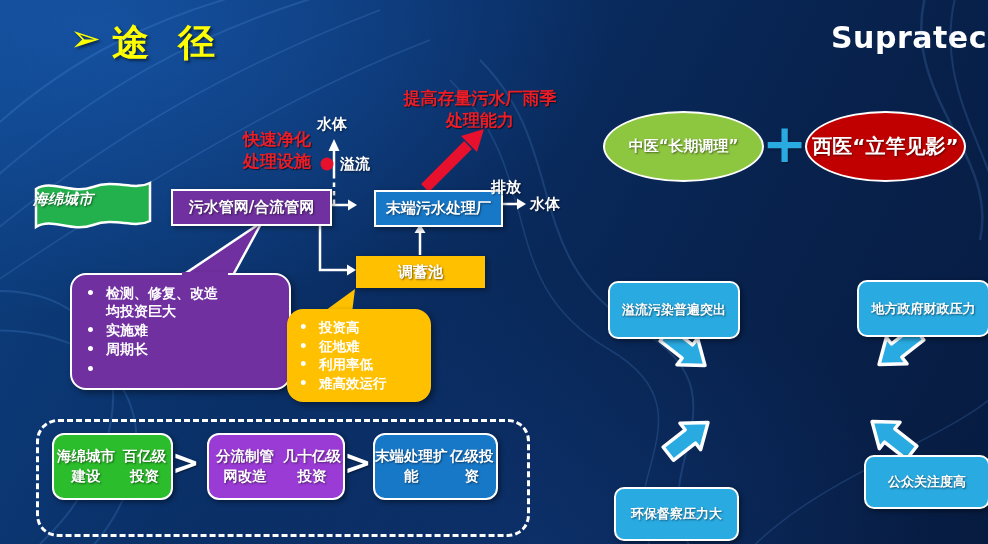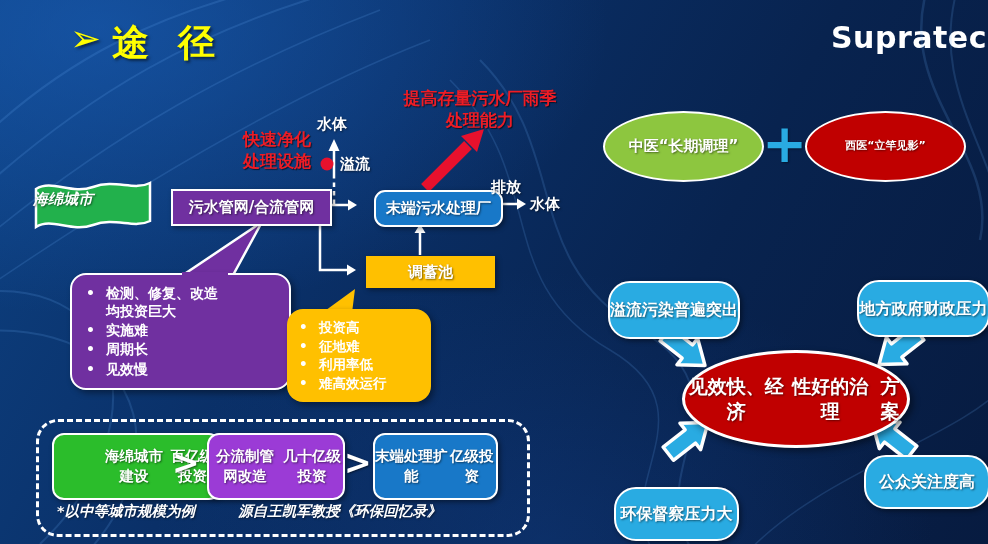--- a/index.html
+++ b/index.html
@@ -14,60 +14,60 @@
   .wt{color:#fff;font-weight:bold;text-shadow:1px 1px 2px rgba(0,0,0,.5);}
   .line{display:block;line-height:1.32;}
 
   .page-title{left:112px;top:18px;font-size:37px;font-weight:bold;color:#ffff00;letter-spacing:8px;
     text-shadow:2px 2px 3px rgba(0,0,0,.55);}
   .title-arrow{left:70px;top:17px;font-size:37px;color:#ffff00;font-weight:bold;text-shadow:2px 2px 3px rgba(0,0,0,.55);}
   .logo{left:831px;top:20px;font-size:30px;font-weight:800;color:#fff;letter-spacing:.5px;}
 
   .node{border:2px solid #fff;box-shadow:2px 2px 5px rgba(0,0,0,.4);margin-left:16px;}
   .pipe-box{left:155px;top:189px;width:157px;height:33px;background:#7030a0;font-size:15px;}
-  .plant-box{left:358px;top:190px;width:125px;height:33px;background:#1878c8;font-size:15px;border-radius:11px;}
-  .tank-box{left:366px;top:256px;width:129px;height:32px;background:#ffc000;font-size:15px;
+  .plant-box{left:358px;top:190px;width:125px;height:33px;background:#1878c8;font-size:15px;}
+  .tank-box{left:356px;top:256px;width:129px;height:32px;background:#ffc000;font-size:15px;
     box-shadow:2px 2px 5px rgba(0,0,0,.4);}
 
   .lbl{font-size:15px;}
   .red-lbl{color:#ee1c25;font-weight:bold;text-shadow:1px 1px 1px rgba(0,0,0,.6);line-height:1.25;}
   .quick-lbl{left:243px;top:128px;font-size:17px;text-align:center;}
   .capacity-lbl{left:396px;top:87px;width:168px;font-size:17px;text-align:center;}
 
   .callout{border-radius:16px;color:#fff;font-weight:bold;box-shadow:3px 3px 6px rgba(0,0,0,.4);}
   .purple-callout{left:70px;top:273px;width:221px;height:117px;background:#7030a0;border:2.5px solid #fff;
     padding:9px 10px 6px 14px;box-sizing:border-box;font-size:14px;}
   .yellow-callout{left:287px;top:309px;width:144px;height:93px;background:#ffc000;
     padding:9px 8px 6px 12px;box-sizing:border-box;font-size:13.5px;}
   .b-row{display:flex;line-height:1.38;}
   .blt{width:20px;flex:0 0 20px;text-align:left;}
   .btxt{flex:1;text-align:left;}
   .tail-patch{left:182px;top:272px;width:46px;height:6px;background:#7030a0;}
 
   .invest-wrap{left:36px;top:419px;width:494px;height:118px;border:3px dashed #fff;border-radius:22px;box-sizing:border-box;}
   .inv-box{border:2px solid #fff;border-radius:12px;font-size:14.5px;box-shadow:2px 2px 5px rgba(0,0,0,.45);}
-  .inv-green{left:52px;top:433px;width:117px;height:63px;background:#2bbd2b;padding-left:48px;}
+  .inv-green{left:52px;top:433px;width:117px;height:63px;background:#2bbd2b;}
   .inv-purple{left:207px;top:433px;width:134px;height:63px;background:#9b3bd6;}
   .inv-blue{left:373px;top:433px;width:121px;height:63px;background:#1878c8;}
   .chev{font-size:33px;font-weight:900;color:#fff;text-shadow:1px 1px 2px rgba(0,0,0,.5);}
   .chev1{left:172px;top:443px;}
   .chev2{left:344px;top:443px;}
   .footnote{left:57px;top:502px;font-size:14.5px;font-style:italic;color:#fff;font-weight:bold;
     text-shadow:1px 1px 2px rgba(0,0,0,.5);}
   .footnote .gap{margin-right:38px;}
 
   .ellipse{border-radius:50%;color:#fff;font-weight:bold;text-shadow:1px 1px 2px rgba(0,0,0,.5);}
   .tcm{left:603px;top:111px;width:157px;height:67px;background:#8dc63f;border:2.5px solid #fff;font-size:15px;}
-  .western{left:805px;top:111px;width:157px;height:67px;background:#c00000;border:2.5px solid #fff;font-size:11px;}
+  .western{left:805px;top:111px;width:157px;height:67px;background:#c00000;border:2.5px solid #fff;font-size:20px;}
   .plus{left:762px;top:112px;width:44px;font-size:54px;font-weight:900;color:#29abe2;text-align:center;
     text-shadow:1px 1px 2px rgba(0,0,0,.4);}
   .center-ellipse{left:682px;top:350px;width:222px;height:92px;background:#c00000;border:3px solid #fff;
     font-size:19px;box-shadow:3px 3px 7px rgba(0,0,0,.45);}
 
-  .factor{background:#29abe2;border:2.5px solid #fff;border-radius:22px;font-size:16px;
+  .factor{background:#29abe2;border:2.5px solid #fff;border-radius:10px;font-size:13px;
     box-shadow:2px 2px 5px rgba(0,0,0,.45);}
   .f1{left:608px;top:281px;width:128px;height:54px;}
   .f2{left:857px;top:280px;width:129px;height:53px;}
   .f3{left:614px;top:455px;width:121px;height:50px;margin-top:32px;}
   .f4{left:864px;top:455px;width:122px;height:50px;}
 
   .flag-wrap{left:33px;top:176px;width:120px;height:62px;}
   .flag-text{left:33px;top:190px;width:120px;font-size:15px;text-align:left;font-style:italic;}
 
   svg.overlay{position:absolute;left:0;top:0;z-index:1;pointer-events:none;}
@@ -166,21 +166,20 @@
     <div class="b-row">
       <span class="blt">•</span>
       <span class="btxt">实施难</span>
     </div>
     <div class="b-row">
       <span class="blt">•</span>
       <span class="btxt">周期长</span>
     </div>
     <div class="b-row">
       <span class="blt">•</span>
-      <span class="btxt">见效慢</span>
     </div>
   </div>
   <div class="abs tail-patch layer2" style="z-index:3;"></div>
 
   <div class="abs callout yellow-callout layer2">
     <div class="b-row">
       <span class="blt">•</span>
       <span class="btxt">投资高</span>
     </div>
     <div class="b-row">
@@ -205,24 +204,20 @@
   <div class="abs chev chev1 layer2">&gt;</div>
   <div class="abs ctr inv-box inv-purple wt layer2">
     <span class="line">分流制管网改造</span>
     <span class="line">几十亿级投资</span>
   </div>
   <div class="abs chev chev2 layer2">&gt;</div>
   <div class="abs ctr inv-box inv-blue wt layer2">
     <span class="line">末端处理扩能</span>
     <span class="line">亿级投资</span>
   </div>
-  <div class="abs footnote layer2">
-    <span class="gap">*以中等城市规模为例</span>
-    <span>源自王凯军教授《环保回忆录》</span>
-  </div>
 
   <div class="abs ctr ellipse tcm layer2">
     <span class="line">中医</span>
     <span class="line">“长期调理”</span>
   </div>
   <div class="abs plus layer2">+</div>
   <div class="abs ctr ellipse western layer2">
     <span class="line">西医</span>
     <span class="line">“立竿见影”</span>
   </div>
@@ -236,19 +231,14 @@
     <span class="line">压力</span>
   </div>
   <div class="abs ctr factor f3 wt layer2">
     <span class="line">环保督察压</span>
     <span class="line">力大</span>
   </div>
   <div class="abs ctr factor f4 wt layer2">
     <span class="line">公众关注度</span>
     <span class="line">高</span>
   </div>
-  <div class="abs ctr ellipse center-ellipse layer2">
-    <span class="line">见效快、经济</span>
-    <span class="line">性好的治理</span>
-    <span class="line">方案</span>
-  </div>
 
 </div>
 
 </body></html>

